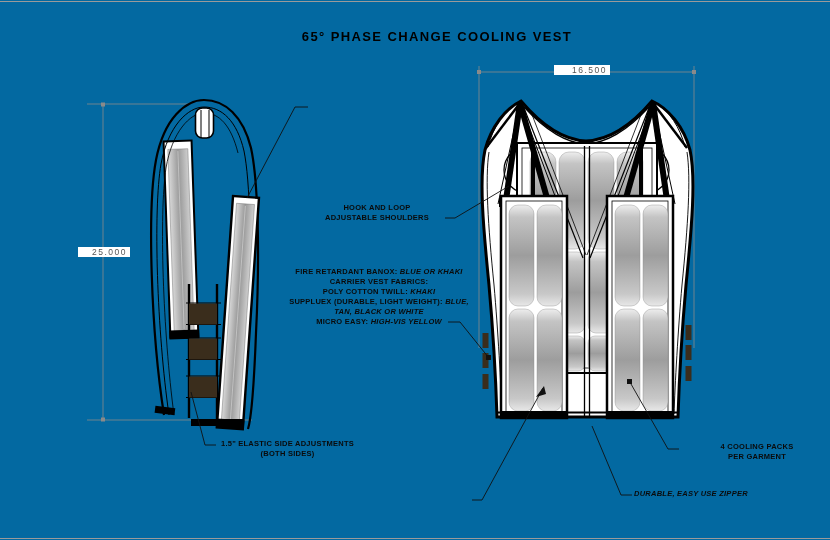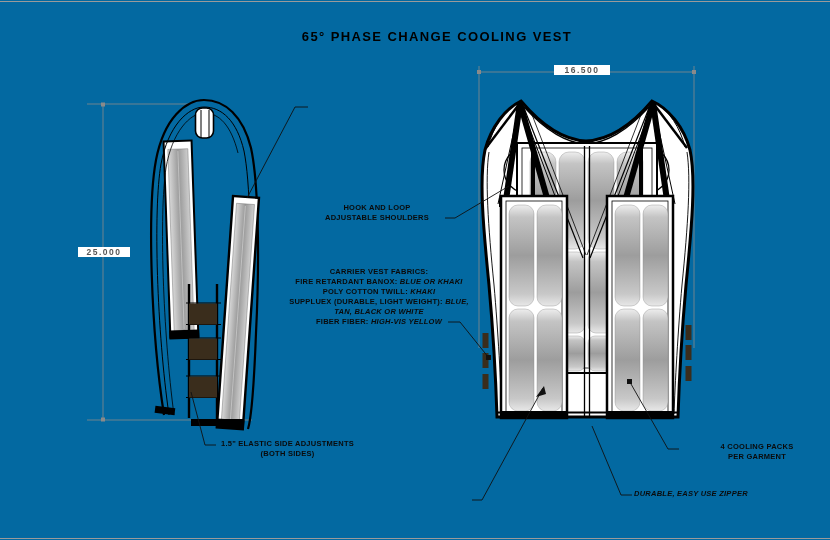--- a/index.html
+++ b/index.html
@@ -13,22 +13,22 @@
   .co{position:absolute;font-size:7.5px;font-weight:bold;letter-spacing:0.25px;
       line-height:10px;text-align:center;color:#0a0a0a;}
   .co .val{font-style:italic;}
   .co-internal{left:297px;top:99px;width:165px;}
   .co-hook{left:312px;top:203px;width:130px;}
   .co-fabrics{left:286px;top:267px;width:186px;}
   .co-elastic{left:210px;top:439px;width:155px;}
   .co-cooling{left:270px;top:486px;width:200px;}
   .co-packs{left:709px;top:442px;width:96px;}
   .co-zipper{left:634px;top:489px;width:170px;text-align:left;font-style:italic;}
-  .dim{position:absolute;font-size:8.5px;font-weight:bold;color:#555;
-       letter-spacing:1.5px;background:#fff;padding:0 3px;text-align:center;}
+  .dim{position:absolute;font-size:8.5px;font-weight:normal;color:#555;
+       letter-spacing:1.5px;background:#fff;padding:0 3px;text-align:right;}
   .dim-h{left:78px;top:247px;width:46px;}
   .dim-w{left:554px;top:65px;width:50px;}
 </style>
 </head>
 <body>
 
 <div class="page">
   <div class="sheet-line top"></div>
   <div class="sheet-line bottom"></div>
 
@@ -215,25 +215,25 @@
   <div class="dim dim-h">25.000</div>
   <div class="dim dim-w">16.500</div>
 
 
   <div class="co co-hook">
     <div>HOOK AND LOOP</div>
     <div>ADJUSTABLE SHOULDERS</div>
   </div>
 
   <div class="co co-fabrics">
+    <div><span>FIRE RETARDANT BANOX:  </span><span class="val">BLUE OR KHAKI</span></div>
     <div>CARRIER VEST FABRICS:</div>
-    <div><span>FIRE RETARDANT BANOX:  </span><span class="val">BLUE OR KHAKI</span></div>
     <div><span>POLY COTTON TWILL: </span><span class="val">KHAKI</span></div>
     <div><span>SUPPLUEX (DURABLE, LIGHT WEIGHT): </span><span class="val">BLUE, TAN, BLACK OR WHITE</span></div>
-    <div><span>FIBER FIBER: </span><span class="val">HIGH-VIS YELLOW</span></div>
+    <div><span>MICRO EASY: </span><span class="val">HIGH-VIS YELLOW</span></div>
   </div>
 
   <div class="co co-elastic">
     <div>1.5" ELASTIC SIDE ADJUSTMENTS</div>
     <div>(BOTH SIDES)</div>
   </div>
 
 
   <div class="co co-packs">
     <div>4 COOLING PACKS</div>

